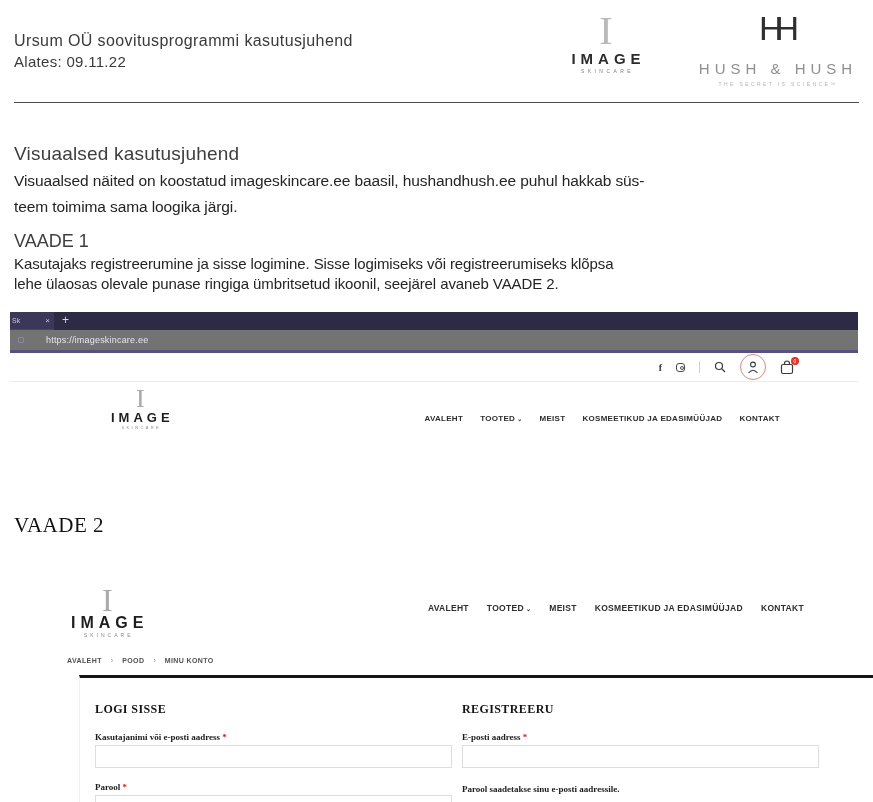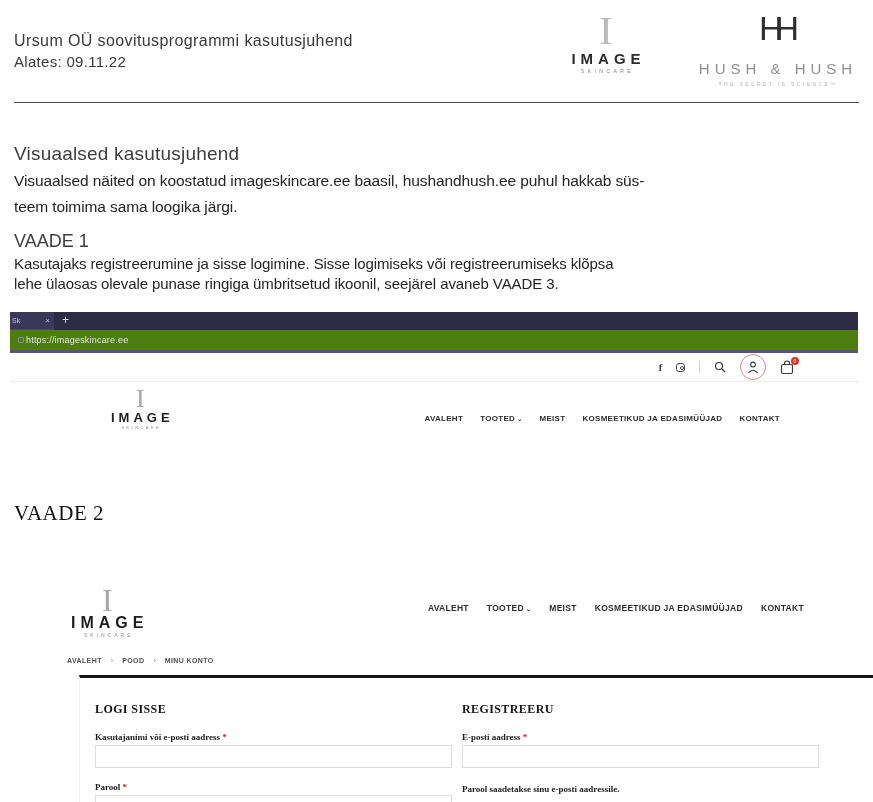--- a/index.html
+++ b/index.html
@@ -22,31 +22,31 @@
   .logo-hush .tag { font-size:5px; letter-spacing:2.4px; color:#b3b3b3; display:block; margin-top:4px; }
 
   .rule { position:absolute; left:14px; top:102px; width:845px; height:1px; background:#4c4c4c; }
 
   
   .sec1-h { position:absolute; left:14px; top:143px; font-size:19px; font-weight:400; color:#3e3e3e; letter-spacing:.2px; }
   .sec1-body { position:absolute; left:14px; top:168px; font-size:15.5px; color:#242424; line-height:26px; letter-spacing:-.1px; }
   .vaade1-h { position:absolute; left:14px; top:231px; font-size:18px; font-weight:400; color:#3e3e3e; }
   .vaade1-body { position:absolute; left:14px; top:254px; font-size:15px; color:#242424; line-height:20px; letter-spacing:-.1px; }
 
-  .vaade2-h { position:absolute; left:14px; top:501px; font-family:"Liberation Serif",serif; font-size:21px; font-weight:500; color:#111; letter-spacing:.5px;text-align:center; }
+  .vaade2-h { position:absolute; left:14px; top:513px; font-family:"Liberation Serif",serif; font-size:21px; font-weight:500; color:#111; letter-spacing:.5px;text-align:center; }
   .vaade2-body { position:absolute; left:14px; top:558px; font-family:"Liberation Serif",serif; font-size:16px; font-weight:700; color:#111; }
 
   
   .shot1 { position:absolute; left:10px; top:312px; width:848px; height:183px; overflow:hidden; }
   .tabbar { height:18px; background:#2d2a45; display:flex; align-items:stretch; }
   .tab { width:44px; background:#3b3759; display:flex; align-items:center; gap:4px; padding:0 4px 0 2px; border-bottom:1px solid #4a466e; }
   .tab .t-label { font-size:7px; color:#c9c7dd; overflow:hidden; white-space:nowrap; }
   .tab .t-close { font-size:8px; color:#c9c7dd; margin-left:auto; }
   .newtab { color:#d6d4e6; font-size:12px; line-height:17px; padding:0 8px; }
-  .urlbar { height:20px; background:#4d7c0f; display:flex; align-items:center; padding-left:8px; gap:2px; }
+  .urlbar { height:20px; background:#737373; display:flex; align-items:center; padding-left:8px; gap:22px; }
   .url-ico { width:6px; height:6px; border:1px solid #8a88a3; border-radius:1px; }
   .url-text { font-size:9px; color:#e6e5f2; letter-spacing:.2px; }
   .accent { height:3px; background:#56517d; }
   .site1 { background:#fff; height:142px; }
   .icons-row { height:28px; display:flex; align-items:center; justify-content:flex-end; padding-right:62px; gap:14px; }
   .fb { font-size:10px; font-weight:700; color:#3a3a3a; font-family:"Liberation Serif",serif; }
   .insta { width:9px; height:9px; border:1.2px solid #4a4a4a; border-radius:3px; position:relative; }
   .insta::after { content:""; position:absolute; left:2.5px; top:2.5px; width:2px; height:2px; border:1px solid #4a4a4a; border-radius:50%; }
   .vdiv { width:1px; height:12px; background:#cfcfcf; }
   .icon-svg { display:block; }
@@ -112,21 +112,21 @@
 
   <div class="sec1-h">Visuaalsed kasutusjuhend</div>
   <div class="sec1-body">
     <div>Visuaalsed näited on koostatud imageskincare.ee baasil, hushandhush.ee puhul hakkab süs-</div>
     <div>teem toimima sama loogika järgi.</div>
   </div>
 
   <div class="vaade1-h">VAADE 1</div>
   <div class="vaade1-body">
     <div>Kasutajaks registreerumine ja sisse logimine. Sisse logimiseks või registreerumiseks klõpsa</div>
-    <div>lehe ülaosas olevale  punase ringiga ümbritsetud ikoonil, seejärel avaneb VAADE 3.</div>
+    <div>lehe ülaosas olevale  punase ringiga ümbritsetud ikoonil, seejärel avaneb VAADE 2.</div>
   </div>
 
   <div class="shot1">
     <div class="tabbar">
       <div class="tab">
         <span class="t-label">Sk</span>
         <span class="t-close">×</span>
       </div>
       <div class="newtab">+</div>
     </div>

